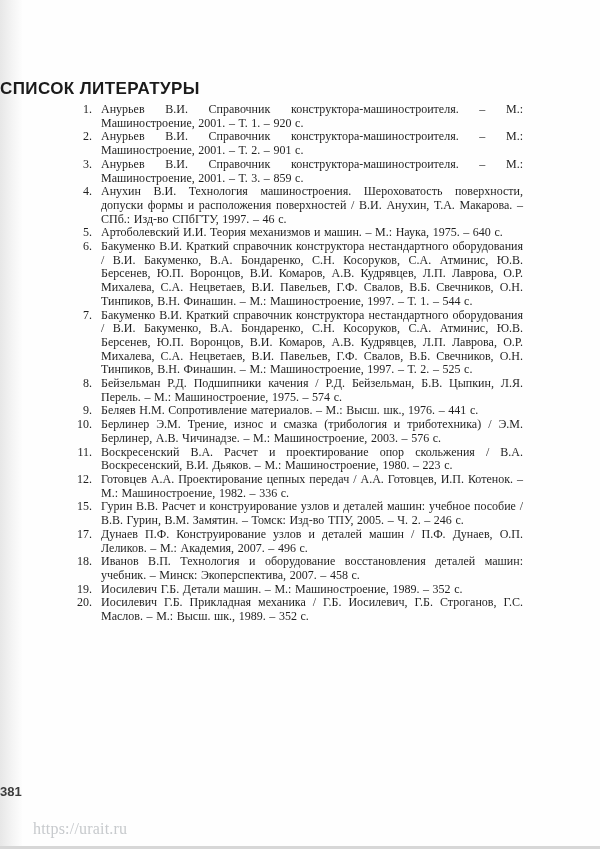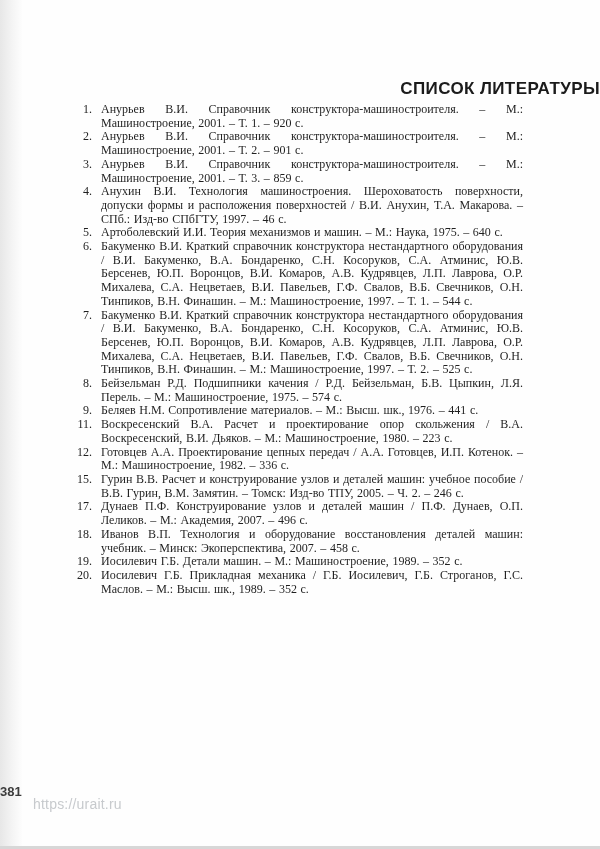--- a/index.html
+++ b/index.html
@@ -17,21 +17,21 @@
   .edge-left {
     position: absolute; left: 0; top: 0; bottom: 0; width: 22px;
     background: linear-gradient(to right, #e7e7e7 0%, #f4f4f4 55%, #fdfdfd 100%);
   }
   .edge-bottom {
     position: absolute; left: 0; right: 0; bottom: 0; height: 3px;
     background: #d7d7d7;
   }
   .title {
     position: absolute; top: 68px; left: 0; right: 0;
-    text-align: right;
+    text-align: left;
     font-family: "Liberation Sans", sans-serif;
     font-weight: 700;
     font-size: 17px;
     letter-spacing: 0.4px;
     color: #1b1b1b;
   }
   .refs {
     position: absolute; top: 103px; left: 68px; width: 455px;
     font-size: 12px;
     line-height: 13.7px;
@@ -50,23 +50,23 @@
   }
   .page-number {
     position: absolute; top: 784px; left: 0; width: 523px;
     text-align: left;
     font-family: "Liberation Sans", sans-serif;
     font-size: 13px;
     font-weight: 600;
     color: #3c3c3c;
   }
   .watermark {
-    position: absolute; left: 33px; top: 796px;
-    font-family: Liberation Sans, sans-serif;
-    font-size: 14px;
+    position: absolute; left: 33px; top: 820px;
+    font-family: Liberation Serif, serif;
+    font-size: 16px;
     color: #c7cacd;
     letter-spacing: 0.2px;
   }
 </style>
 </head>
 <body>
 
 <div class="page">
   <div class="edge-left"></div>
 
@@ -112,20 +112,24 @@
       <div class="ref-item">
         <span class="ref-num">8.</span>
         <span class="ref-text">Бейзельман Р.Д. Подшипники качения / Р.Д. Бейзельман, Б.В. Цыпкин, Л.Я. Перель. – М.: Машиностроение, 1975. – 574 с.</span>
       </div>
 
       <div class="ref-item">
         <span class="ref-num">9.</span>
         <span class="ref-text">Беляев Н.М. Сопротивление материалов. – М.: Высш. шк., 1976. – 441 с.</span>
       </div>
 
+      <div class="ref-item">
+        <span class="ref-num">10.</span>
+        <span class="ref-text">Берлинер Э.М. Трение, износ и смазка (трибология и триботехника) / Э.М. Берлинер, А.В. Чичинадзе. – М.: Машиностроение, 2003. – 576 с.</span>
+      </div>
 
       <div class="ref-item">
         <span class="ref-num">11.</span>
         <span class="ref-text">Воскресенский В.А. Расчет и проектирование опор скольжения / В.А. Воскресенский, В.И. Дьяков. – М.: Машиностроение, 1980. – 223 с.</span>
       </div>
 
       <div class="ref-item">
         <span class="ref-num">12.</span>
         <span class="ref-text">Готовцев А.А. Проектирование цепных передач / А.А. Готовцев, И.П. Котенок. – М.: Машиностроение, 1982. – 336 с.</span>
       </div>

